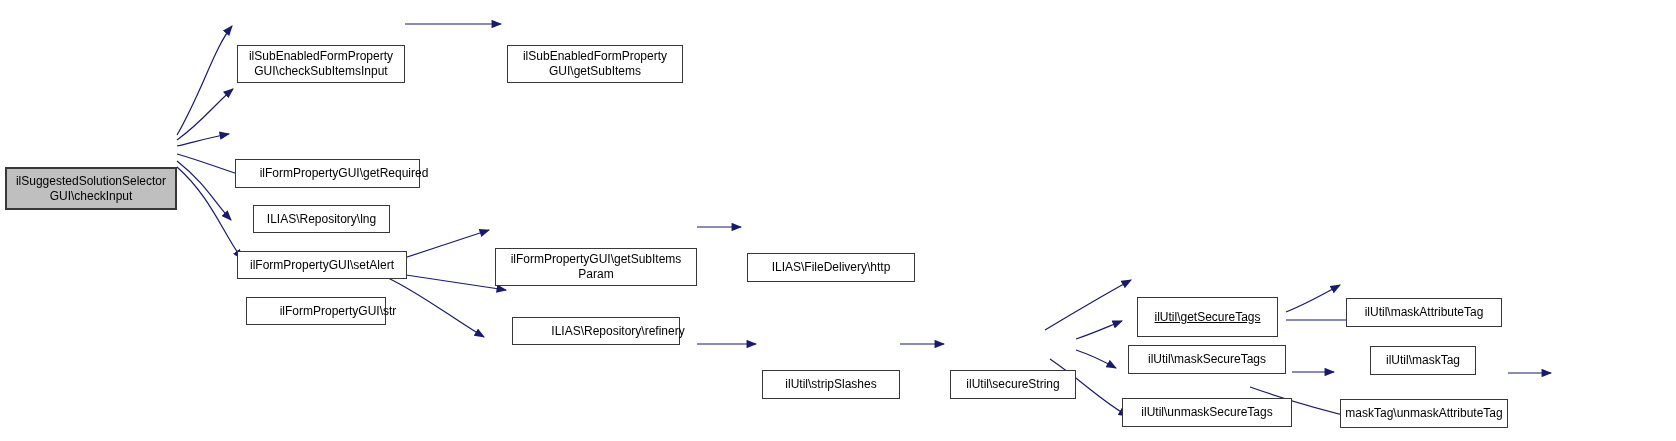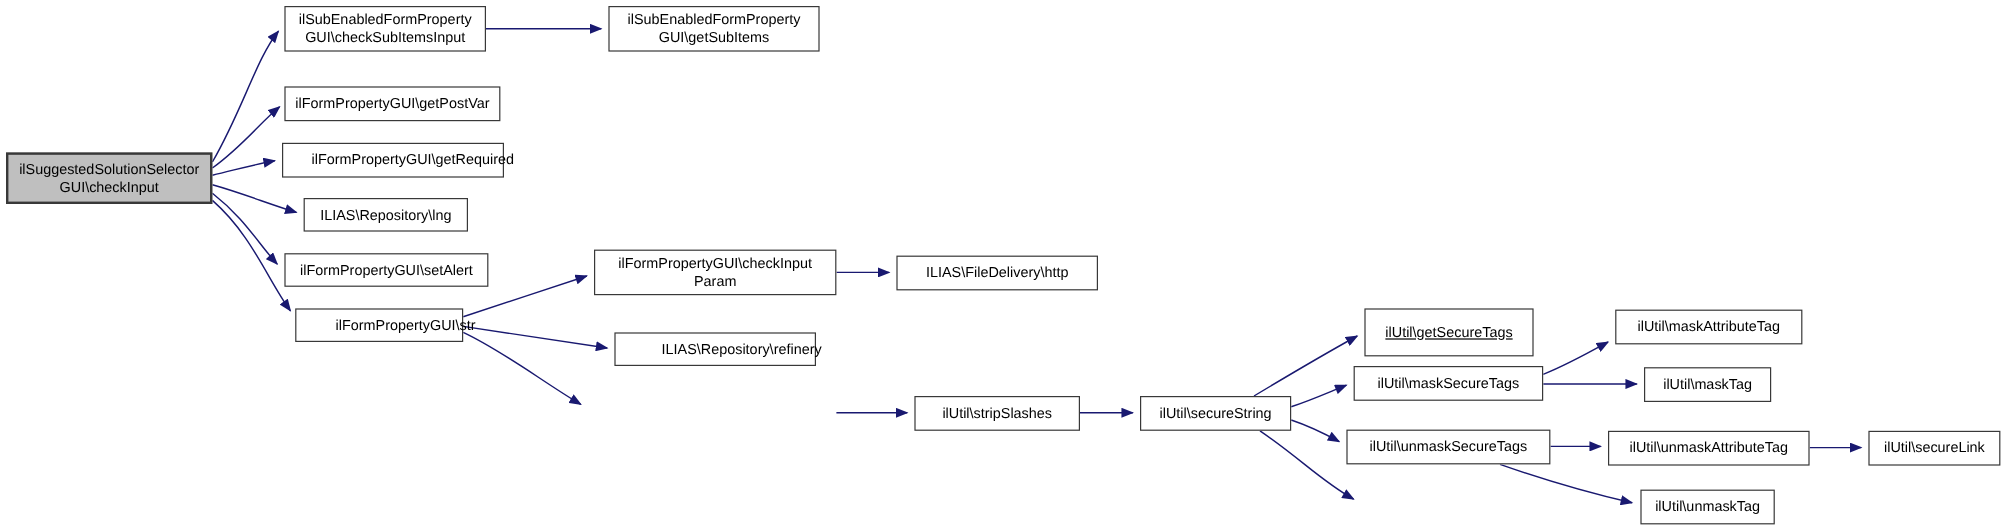--- a/index.html
+++ b/index.html
@@ -15,20 +15,21 @@
     position:absolute;
     box-sizing:border-box;
     display:flex;align-items:center;justify-content:center;
     text-align:center;
     background:#ffffff;
     border:1px solid #383838;
     color:#000000;
     font-size:12px;line-height:15px;
     white-space:pre-line;
     cursor:pointer;
+    margin-top:40px;
   }
   .node.root{
     background:#bfbfbf;
     border-width:2px;
   }
 </style>
 </head>
 <body>
 
 <div class="canvas">
@@ -64,33 +65,31 @@
       <path d="M 1508 373 H 1551" marker-end="url(#arrow)"></path>
     </g>
   </svg>
 
   <div class="node root" style="left:5px;top:127px;width:172px;height:43px;">ilSuggestedSolutionSelector
 GUI\checkInput</div>
   <div class="node" style="left:237px;top:5px;width:168px;height:38px;">ilSubEnabledFormProperty
 GUI\checkSubItemsInput</div>
   <div class="node" style="left:507px;top:5px;width:176px;height:38px;">ilSubEnabledFormProperty
 GUI\getSubItems</div>
-  <div class="node" style="left:237px;top:72px;width:180px;height:29px;">ilFormPropertyGUI\getPostVar</div>
   <div class="node" style="left:235px;top:119px;width:185px;height:29px;padding-left:33px;">ilFormPropertyGUI\getRequired</div>
   <div class="node" style="left:253px;top:165px;width:137px;height:28px;">ILIAS\Repository\lng</div>
   <div class="node" style="left:237px;top:211px;width:170px;height:28px;">ilFormPropertyGUI\setAlert</div>
   <div class="node" style="left:246px;top:257px;width:140px;height:28px;padding-left:44px;">ilFormPropertyGUI\str</div>
-  <div class="node" style="left:495px;top:208px;width:202px;height:38px;">ilFormPropertyGUI\checkInput
+  <div class="node" style="left:495px;top:208px;width:202px;height:38px;">ilFormPropertyGUI\getSubItems
 Param</div>
   <div class="node" style="left:747px;top:213px;width:168px;height:29px;">ILIAS\FileDelivery\http</div>
   <div class="node" style="left:512px;top:277px;width:168px;height:28px;padding-left:44px;">ILIAS\Repository\refinery</div>
   <div class="node" style="left:762px;top:330px;width:138px;height:29px;">ilUtil\stripSlashes</div>
   <div class="node" style="left:950px;top:330px;width:126px;height:29px;">ilUtil\secureString</div>
   <div class="node" style="left:1137px;top:257px;width:141px;height:40px;text-decoration:underline;">ilUtil\getSecureTags</div>
   <div class="node" style="left:1346px;top:258px;width:156px;height:29px;">ilUtil\maskAttributeTag</div>
   <div class="node" style="left:1128px;top:305px;width:158px;height:29px;">ilUtil\maskSecureTags</div>
   <div class="node" style="left:1370px;top:306px;width:106px;height:29px;">ilUtil\maskTag</div>
   <div class="node" style="left:1122px;top:358px;width:170px;height:29px;">ilUtil\unmaskSecureTags</div>
-  <div class="node" style="left:1340px;top:359px;width:168px;height:29px;">ilUtil\unmaskAttributeTag</div>
-  <div class="node" style="left:1557px;top:359px;width:110px;height:29px;">ilUtil\secureLink</div>
+  <div class="node" style="left:1340px;top:359px;width:168px;height:29px;">maskTag\unmaskAttributeTag</div>
   <div class="node" style="left:1367px;top:408px;width:112px;height:29px;">ilUtil\unmaskTag</div>
 
 </div>
 
 </body></html>

